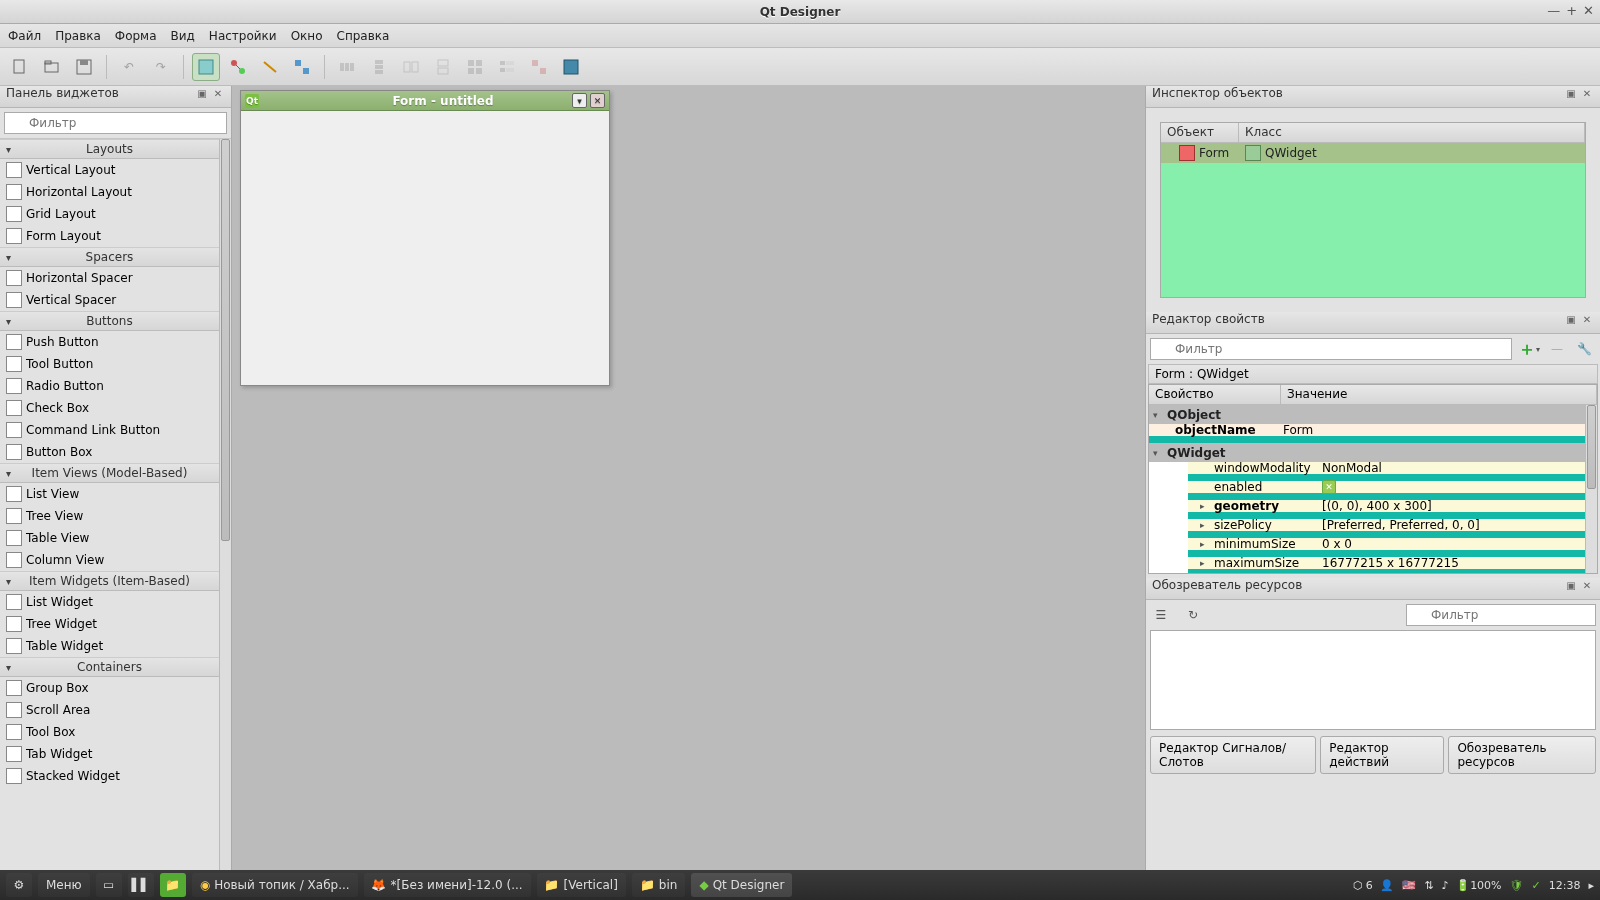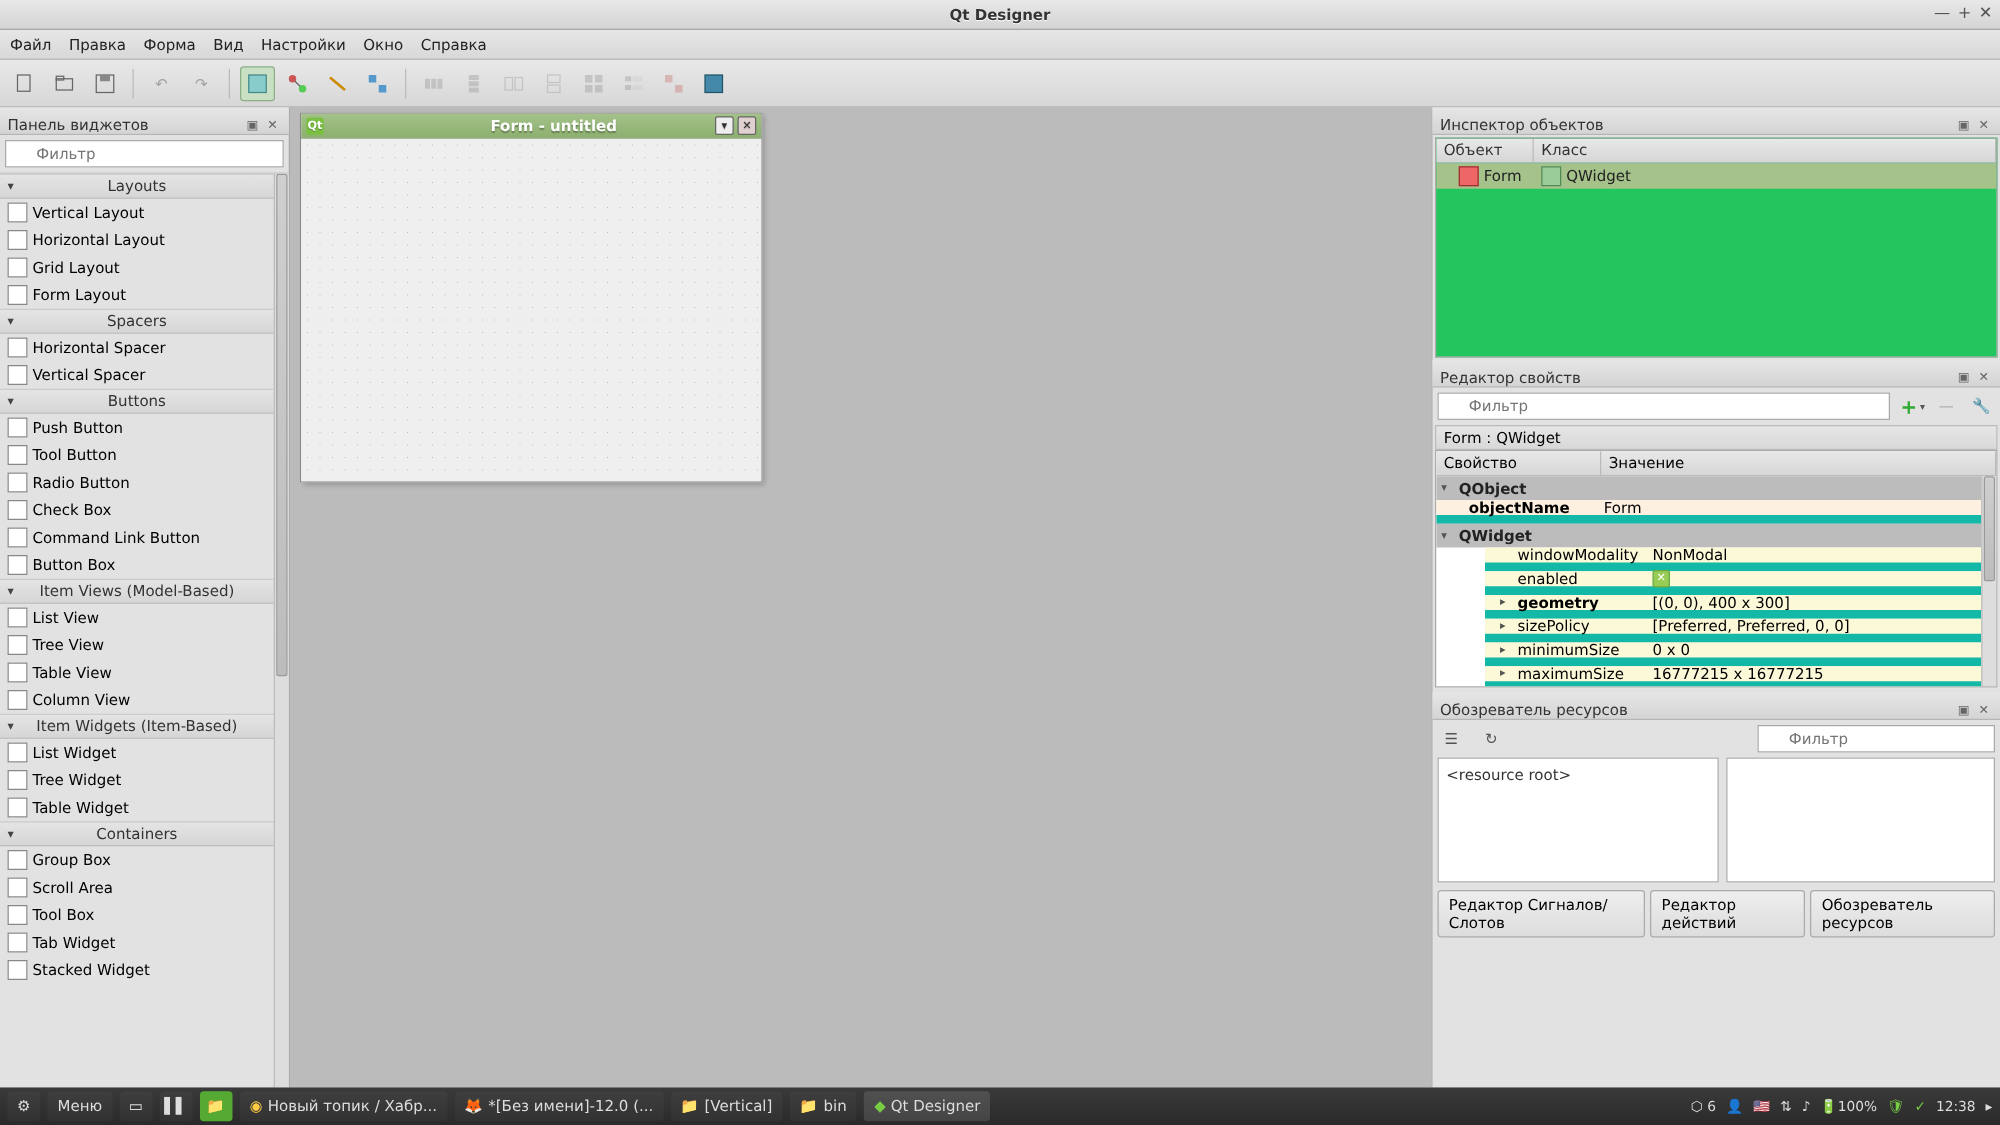--- a/index.html
+++ b/index.html
@@ -21,21 +21,21 @@
 .toolbar .tbtn.active { background: #c9e0c4; border-color: #8cae87; }
 .toolbar .sep { width: 1px; height: 24px; background: #bbb; margin: 0 4px; }
 
 
 .main { display: flex; height: calc(100% - 24px - 24px - 38px - 30px); }
 .left-panel { width: 232px; background: #e2e2e2; border-right: 1px solid #aaa; display: flex; flex-direction: column; }
 .center { flex: 1; background: #bbb; position: relative; }
 .right-panel { width: 455px; background: #e2e2e2; border-left: 1px solid #aaa; display: flex; flex-direction: column; }
 
 
-.dock-header { height: 22px; background: linear-gradient(#e6e6e6,#d4d4d4); border-bottom: 1px solid #b5b5b5; display: flex; align-items: flex-end; padding: 0 6px; font-weight: 500; color: #333; }
+.dock-header { height: 22px; background: linear-gradient(#e6e6e6,#d4d4d4); border-bottom: 1px solid #b5b5b5; display: flex; align-items: flex-start; padding: 0 6px; font-weight: 500; color: #333; }
 .dock-header .title { flex: 1; }
 .dock-header .hbtn { width: 14px; height: 14px; font-size: 10px; color: #666; cursor: pointer; display: inline-flex; align-items: center; justify-content: center; margin-left: 2px; }
 
 
 .filter { margin: 4px; }
 .filter input { width: 100%; height: 22px; border: 1px solid #aaa; border-radius: 0; padding: 0 24px; background: #fff; color: #888; }
 
 
 .wbox { flex: 1; overflow-y: auto; border-top: 1px solid #c5c5c5; position: relative; }
 .wbox-scroll { position: absolute; right: 0; top: 0; bottom: 0; width: 12px; background: #ddd; border-left: 1px solid #bbb; }
@@ -49,21 +49,21 @@
 
 .form-window { position: absolute; left: 8px; top: 4px; width: 370px; height: 296px; border: 1px solid #888; background: #fff; box-shadow: 2px 2px 4px rgba(0,0,0,.2); }
 .form-titlebar { height: 20px; background: linear-gradient(#a4c28a,#8cb06f); display: flex; align-items: center; justify-content: center; color: #fff; text-shadow: 0 1px 1px rgba(0,0,0,.3); font-weight: 600; position: relative; border-bottom: 1px solid #6a8a54; padding-left: 36px; }
 .form-titlebar .fbtn { position: absolute; top: 2px; width: 15px; height: 15px; background: #eee; border: 1px solid #666; border-radius: 2px; font-size: 9px; display: flex; align-items: center; justify-content: center; color: #333; cursor: pointer; }
 .form-titlebar .fbtn.min { right: 22px; }
 .form-titlebar .fbtn.close { right: 4px; background: #e0d0d0; }
 .form-titlebar .qt-icon { position: absolute; left: 4px; width: 14px; height: 14px; background: #7bc043; border-radius: 2px; display: flex; align-items: center; justify-content: center; color: #fff; font-weight: bold; font-size: 9px; }
 .form-canvas { position: absolute; top: 20px; left: 0; right: 0; bottom: 0; background: #efefef; background-image: radial-gradient(#bbb 0.7px, transparent 0.7px); background-size: 10px 10px; }
 
 
-.obj-inspector-body { height: 176px; background: #22c55e; border: 1px solid #aaa; margin: 2px; overflow: hidden; }
+.obj-inspector-body { height: 176px; background: #86efac; border: 1px solid #aaa; margin: 14px; overflow: hidden; }
 .oi-header { display: flex; height: 20px; background: linear-gradient(#e8e8e8,#d6d6d6); border-bottom: 1px solid #bbb; }
 .oi-header .col { padding: 2px 6px; border-right: 1px solid #bbb; font-weight: 500; color: #333; }
 .oi-row { display: flex; height: 20px; align-items: center; background: #a4c28a; color: #222; }
 .oi-row .cell { padding: 0 6px; display: flex; align-items: center; gap: 4px; }
 
 
 .prop-toolbar { display: flex; align-items: center; padding: 4px; gap: 6px; }
 .prop-toolbar .filter { flex: 1; margin: 0; }
 .prop-toolbar .pbtn { width: 22px; height: 22px; display: flex; align-items: center; justify-content: center; cursor: pointer; color: #555; }
 .prop-form-label { height: 20px; background: linear-gradient(#e6e6e6,#d8d8d8); border: 1px solid #bbb; margin: 0 2px; padding: 2px 6px; font-weight: 500; }
@@ -494,21 +494,20 @@
       <span class="hbtn">▣</span>
       <span class="hbtn">✕</span>
     </div>
     <div class="res-toolbar">
       <div class="pbtn">☰</div>
       <div class="pbtn">↻</div>
       <div style="flex:1"></div>
       <div class="filter"><input type="text" placeholder="Фильтр" style=""></div>
     </div>
     <div class="res-panes">
-      <div class="res-pane left"><span>&lt;resource root&gt;</span></div>
       <div class="res-pane right"></div>
     </div>
     <div class="res-tabs">
       <div class="tab">Редактор Сигналов/Слотов</div>
       <div class="tab">Редактор действий</div>
       <div class="tab">Обозреватель ресурсов</div>
     </div>
   </div>
 </div>
 

